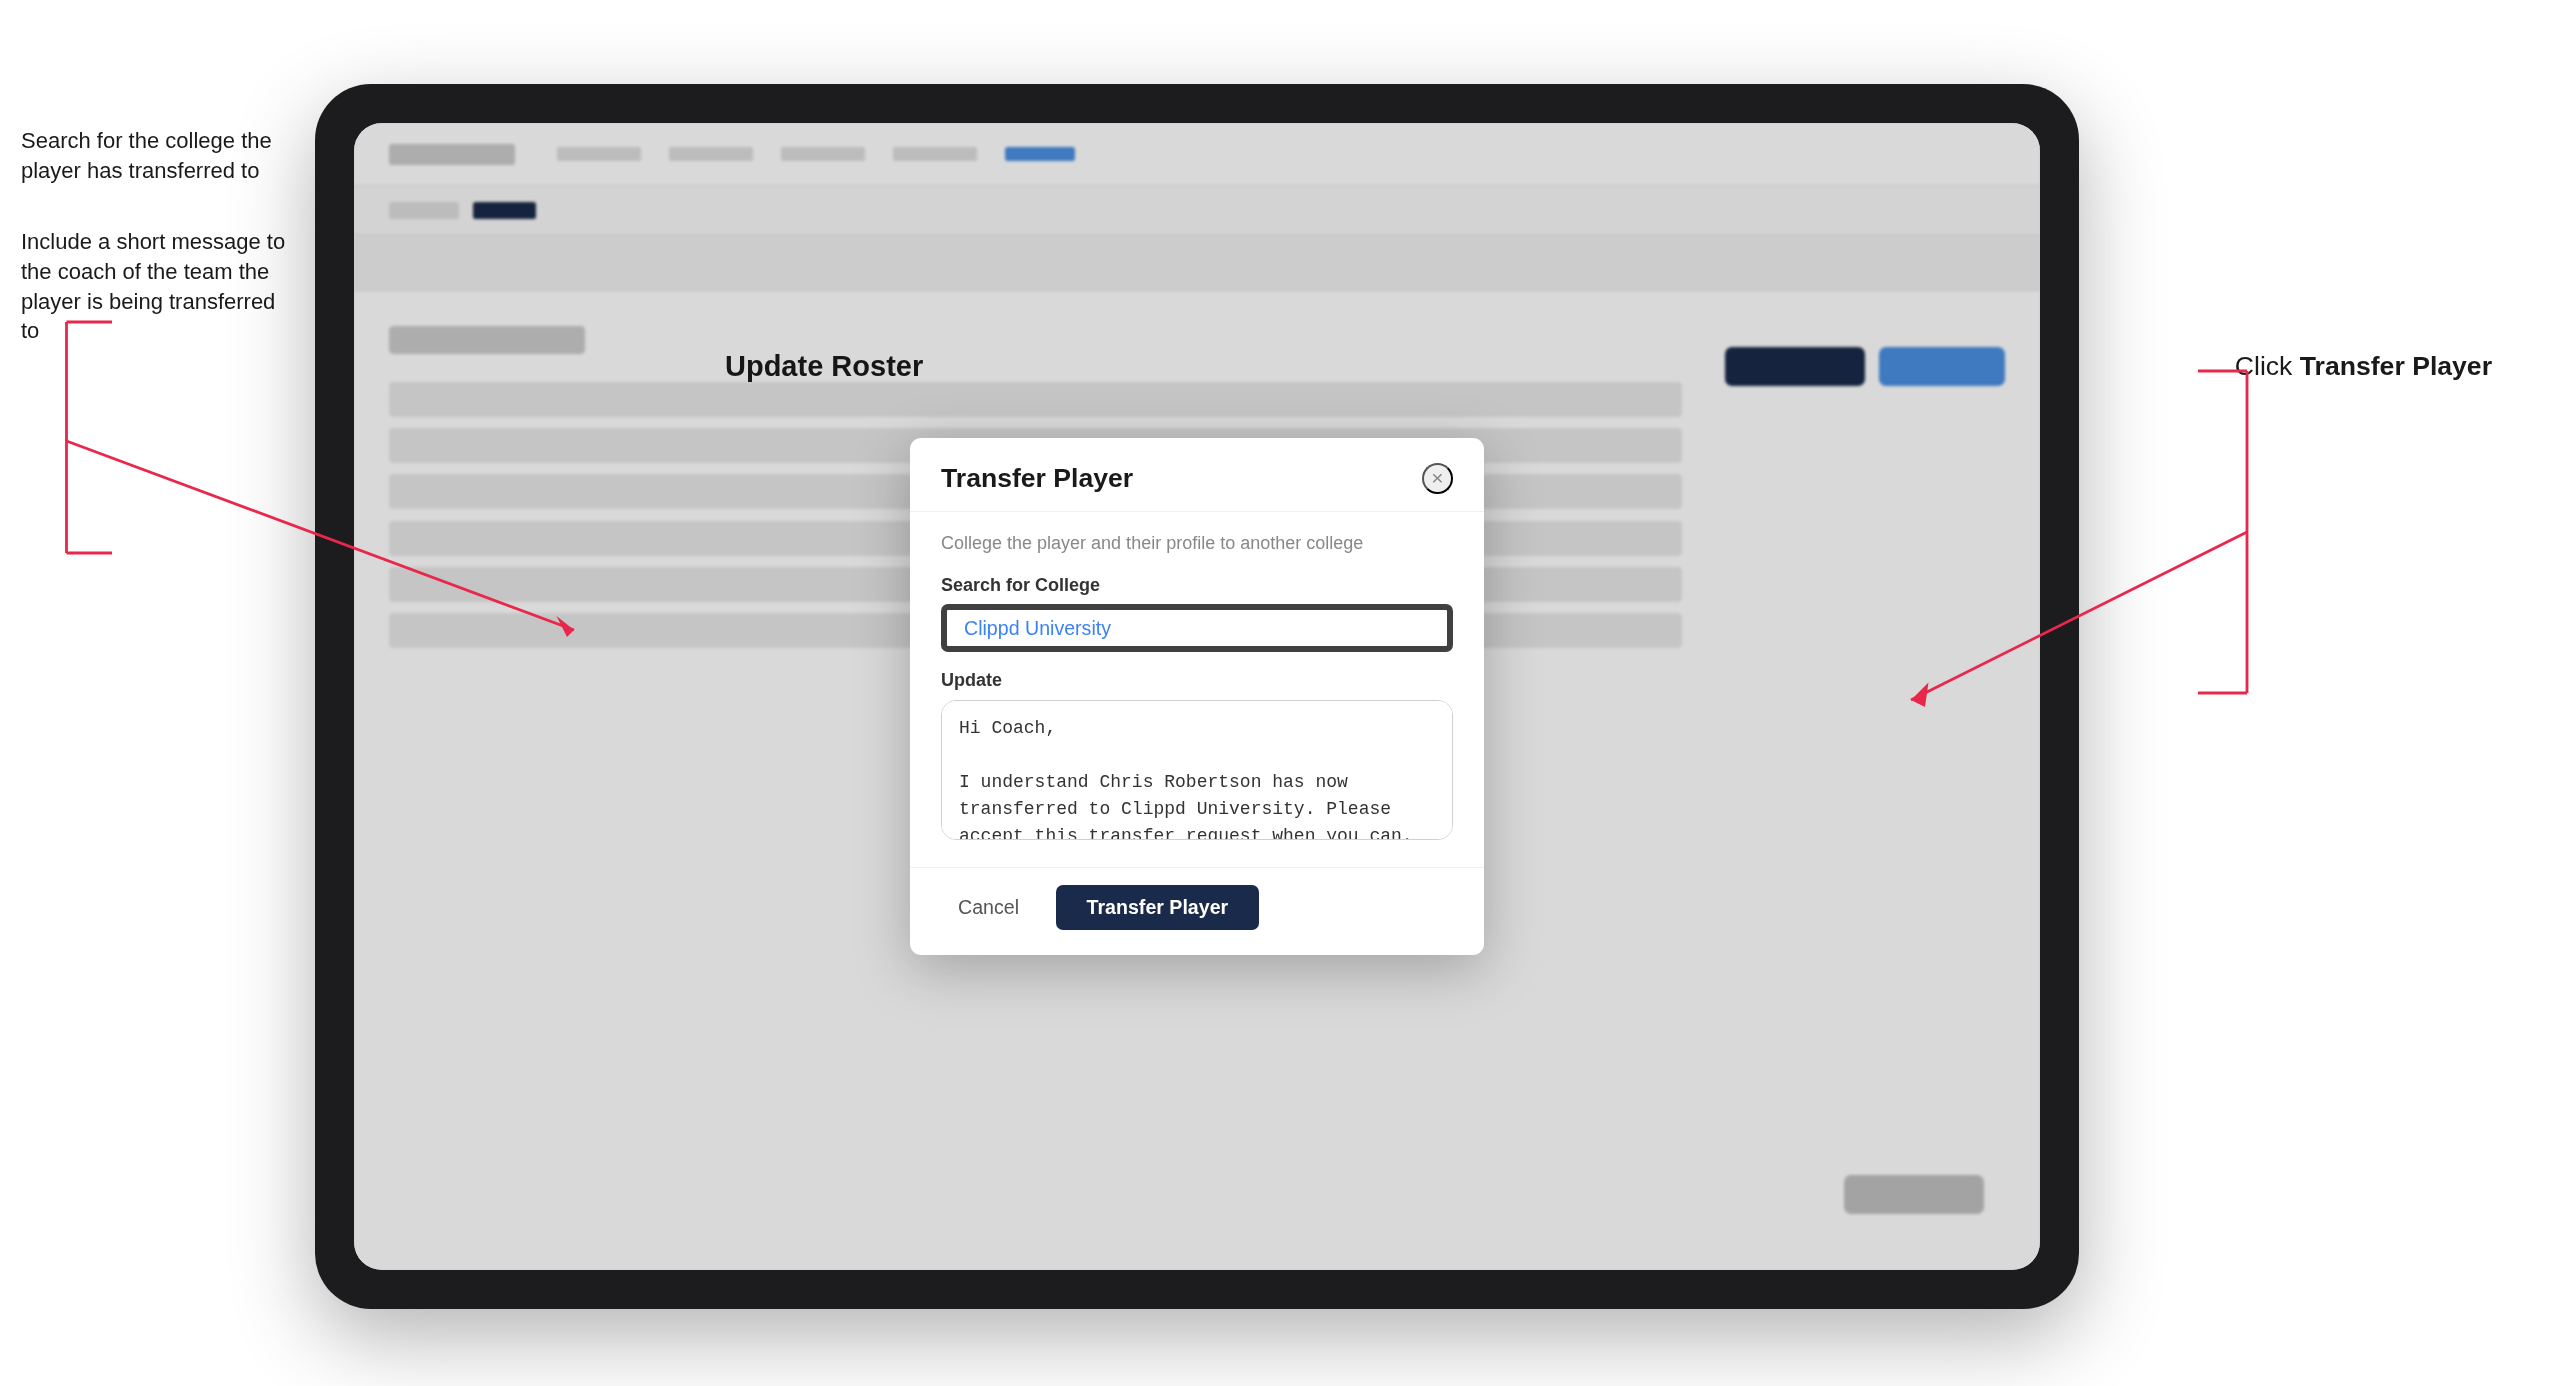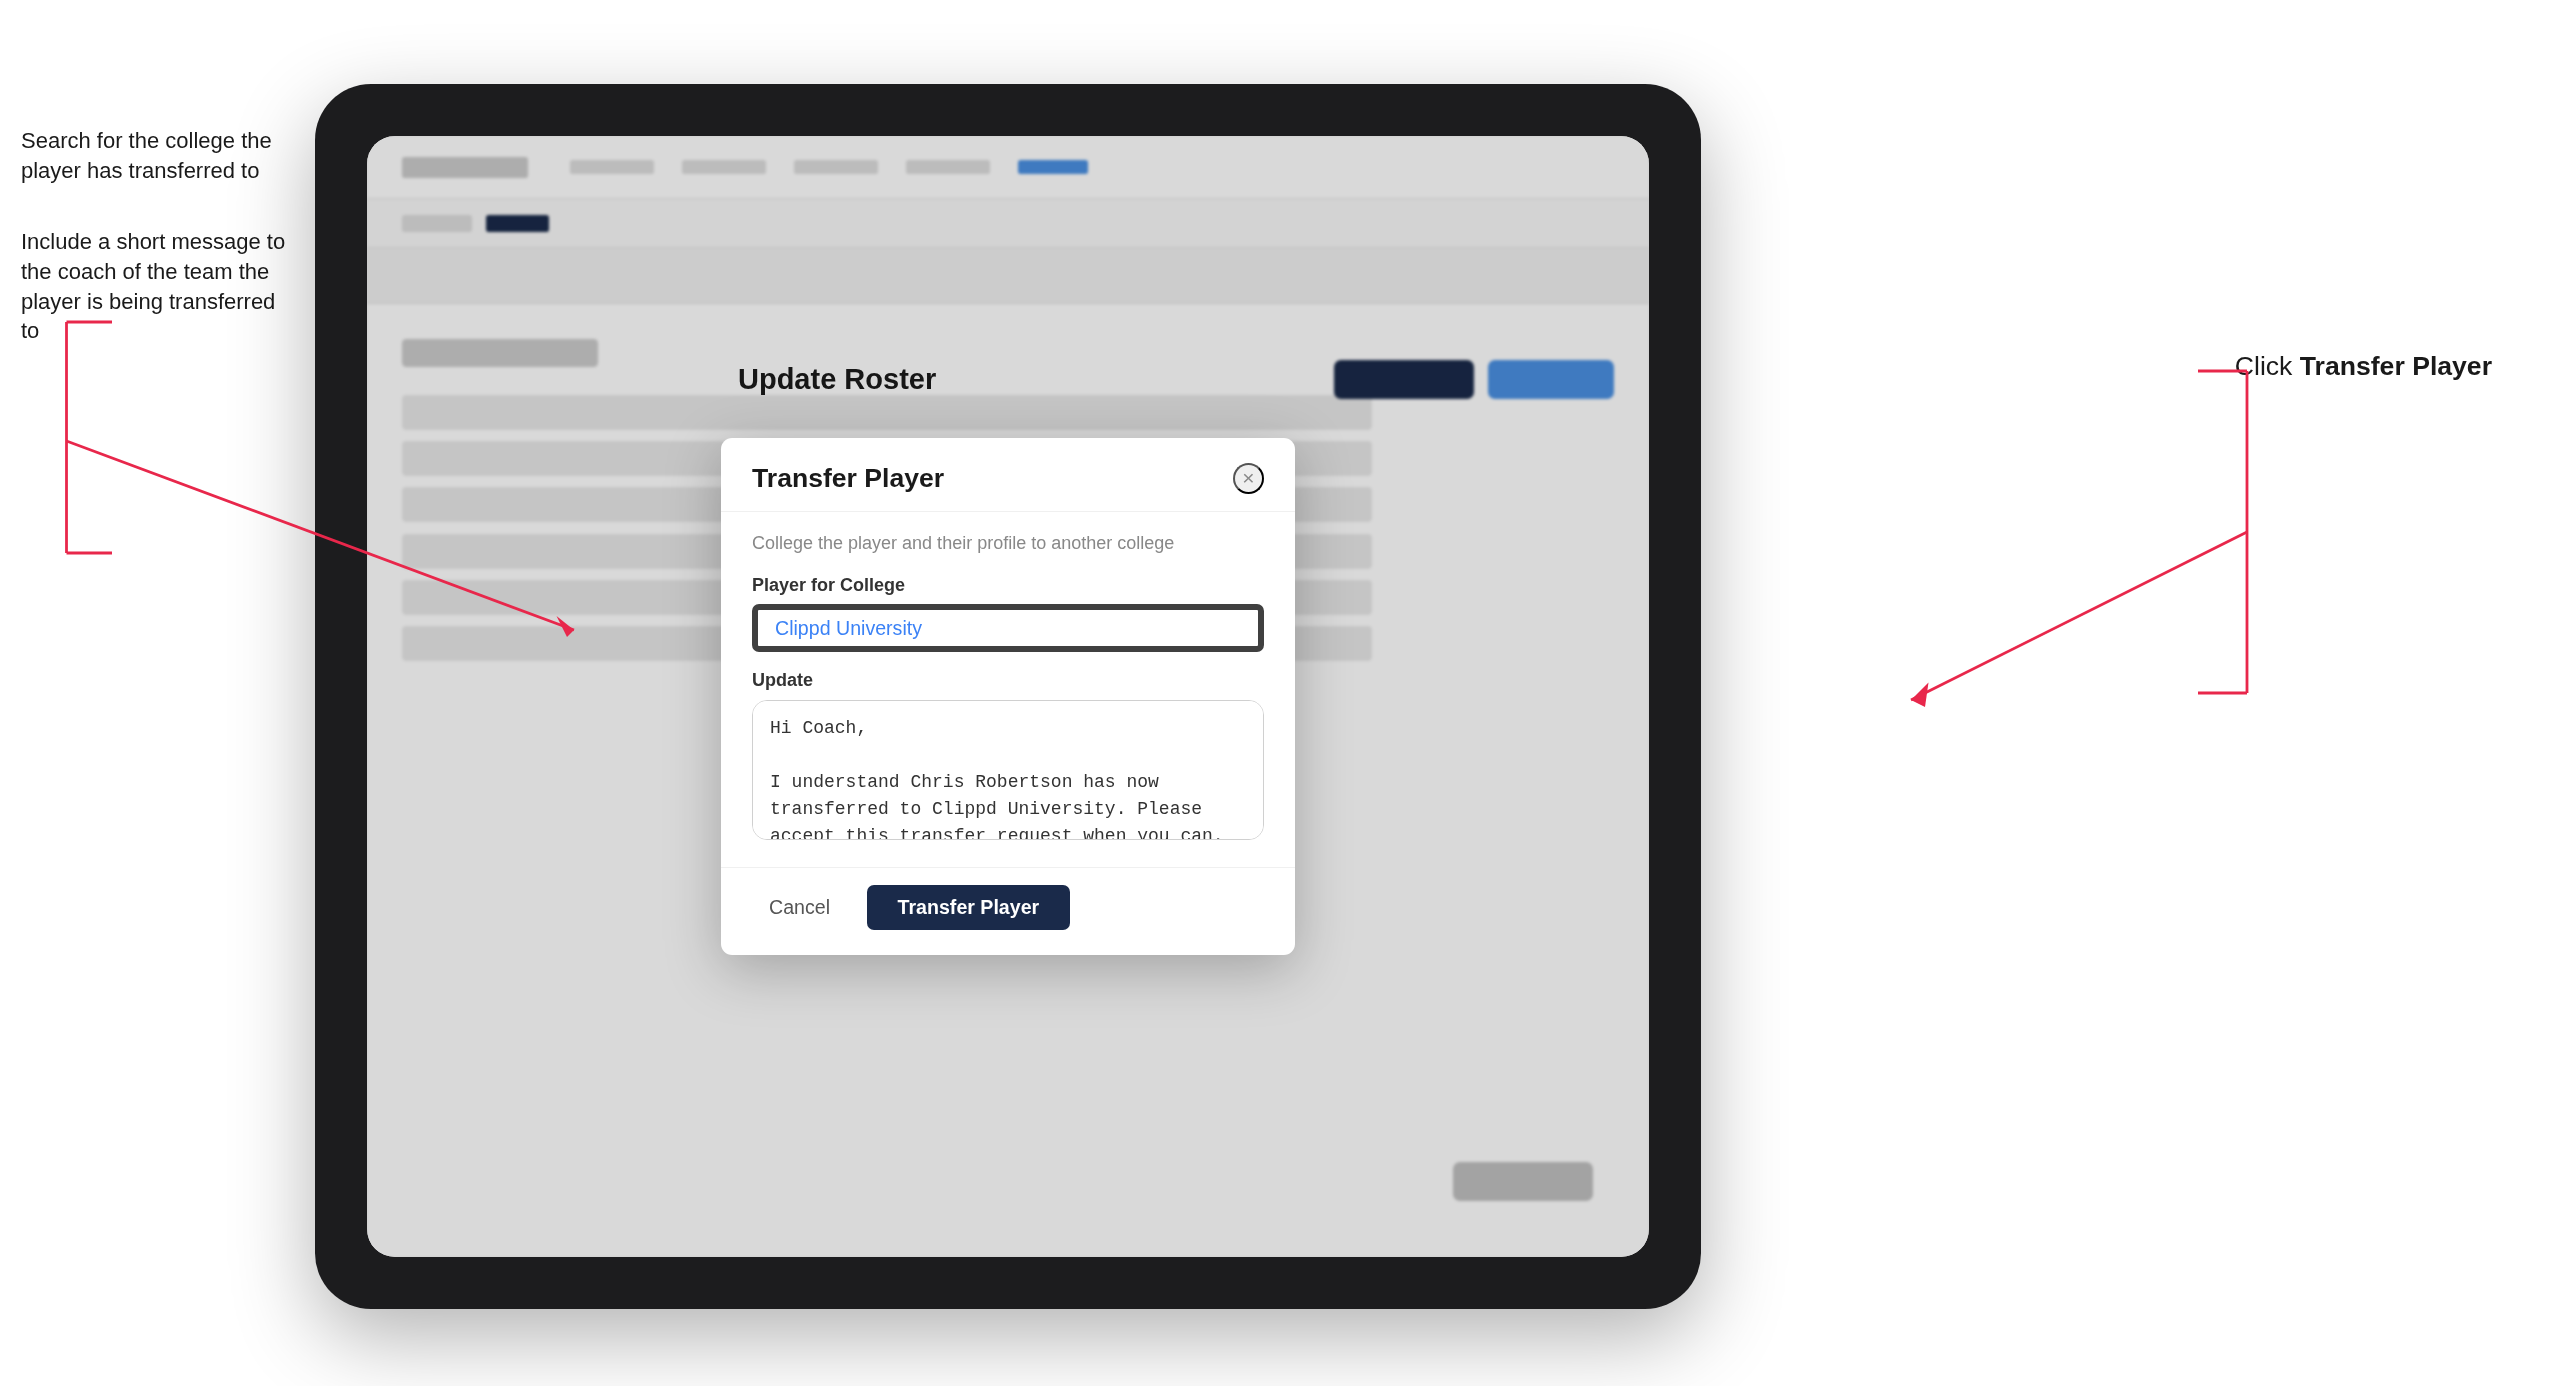--- a/index.html
+++ b/index.html
@@ -43,25 +43,25 @@
 
     .annotation-right-text strong {
       font-weight: 800;
     }
 
     
     .tablet-frame {
       position: absolute;
       left: 315px;
       top: 84px;
-      width: 1386px;
+      width: 1764px;
       height: 1225px;
       background: #1c1c1e;
       border-radius: 56px;
-      padding: 52px;
+      padding: 39px;
       box-shadow: 0 28px 84px rgba(0,0,0,0.3);
     }
 
     .tablet-screen {
       width: 100%;
       height: 100%;
       background: #f0f0f0;
       border-radius: 28px;
       overflow: hidden;
       position: relative;
@@ -392,21 +392,21 @@
       <div class="modal">
 
         <div class="modal-header">
           <span class="modal-title">Transfer Player</span>
           <button class="modal-close">×</button>
         </div>
 
         <div class="modal-body">
           <p class="modal-description">College the player and their profile to another college</p>
 
-          <label class="form-label">Player for College</label>
+          <label class="form-label">Search for College</label>
           <input class="form-input" type="text" value="Clippd University" style="">
 
           <label class="form-label">Update</label>
           <textarea class="form-textarea" style="">Hi Coach,
 
 I understand Chris Robertson has now transferred to Clippd University. Please accept this transfer request when you can.</textarea>
         </div>
 
         <div class="modal-footer">
           <button class="btn-cancel">Cancel</button>

